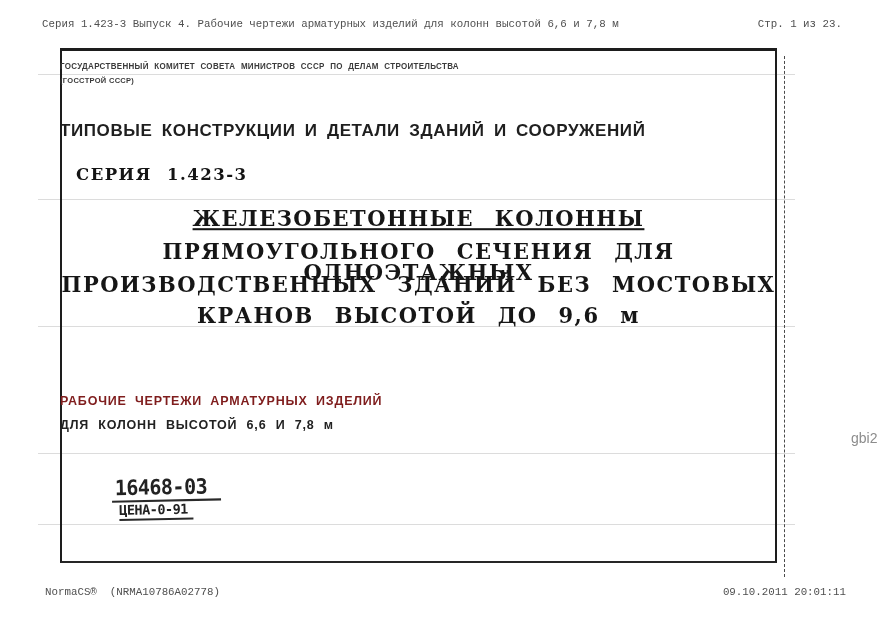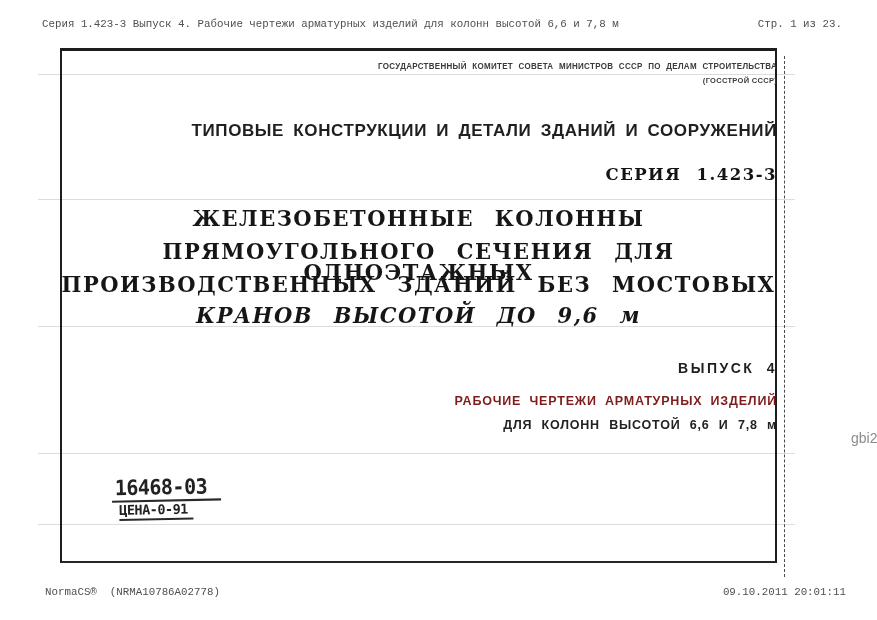--- a/index.html
+++ b/index.html
@@ -44,54 +44,54 @@
     border-top-width: 3px;
     border-bottom-color: #262626;
   }
   .edge-line {
     position: absolute; left: 784px; top: 56px; height: 521px; width: 0;
     border-left: 1px dashed #4a4a4a;
   }
   
   .ctr {
     position: absolute; left: 60px; width: 717px;
-    text-align: right; line-height: 1;
+    text-align: left; line-height: 1;
     color: #262626; white-space: pre-wrap;
   }
   .committee {
     top: 63px; font-size: 8px; font-weight: 700;
     letter-spacing: 0.3px; word-spacing: 3px; color: #3a3a3a;
     transform: scaleY(1.05);
   }
   .committee-abbr {
     top: 77px; font-size: 7.5px; font-weight: 700;
     letter-spacing: 0.3px; color: #3a3a3a;
   }
   .type-heading {
     top: 122px; font-size: 17px; font-weight: 700;
     letter-spacing: 0.6px; word-spacing: 4px; color: #1f1f1f;
   }
   .series {
     top: 167px;
     font-family: "DejaVu Serif", "Liberation Serif", serif;
     font-size: 16.5px; font-weight: 700;
-    letter-spacing: 1.5px; word-spacing: 8px; color: #141414;
+    letter-spacing: 1.5px; word-spacing: 8px; color: #141414; padding-left: 16px;
   }
   .title-line {
     position: absolute; left: 60px; width: 717px;
     text-align: center; line-height: 1;
     font-family: "DejaVu Serif", "Liberation Serif", serif;
     font-size: 21px; font-weight: 700;
     letter-spacing: 1.5px; word-spacing: 12px;
     color: #161616; transform: scaleY(1.02);
   }
-  .tl0 { top: 208px; }
+  .tl0 { top: 208px; text-decoration: underline; }
   .tl1 { top: 241px; }
   .tl2 { top: 274px; }
-  .tl3 { top: 305px; font-style: italic; }
+  .tl3 { top: 305px; }
   .issue {
     top: 361px; font-size: 14px; font-weight: 700;
     letter-spacing: 2.5px; word-spacing: 6px; color: #1f1f1f;
   }
   .subtitle1 {
     top: 395px; font-size: 12.5px; font-weight: 700;
     letter-spacing: 0.8px; word-spacing: 4px; color: #7f1d1d;
   }
   .subtitle2 {
     top: 419px; font-size: 12.5px; font-weight: 700;
@@ -146,21 +146,20 @@
   <div class="ctr type-heading">ТИПОВЫЕ КОНСТРУКЦИИ И ДЕТАЛИ ЗДАНИЙ И СООРУЖЕНИЙ</div>
   <div class="ctr series">СЕРИЯ 1.423-3</div>
 
   <div>
     <div class="title-line tl0">ЖЕЛЕЗОБЕТОННЫЕ КОЛОННЫ</div>
     <div class="title-line tl1">ПРЯМОУГОЛЬНОГО СЕЧЕНИЯ ДЛЯ ОДНОЭТАЖНЫХ</div>
     <div class="title-line tl2">ПРОИЗВОДСТВЕННЫХ ЗДАНИЙ БЕЗ МОСТОВЫХ</div>
     <div class="title-line tl3">КРАНОВ ВЫСОТОЙ ДО 9,6 м</div>
   </div>
 
-  <div class="ctr issue">ВЫПУСК 4</div>
   <div class="ctr subtitle1">РАБОЧИЕ ЧЕРТЕЖИ АРМАТУРНЫХ ИЗДЕЛИЙ</div>
   <div class="ctr subtitle2">ДЛЯ КОЛОНН ВЫСОТОЙ 6,6 И 7,8 м</div>
 
   <div class="stamp">
     <div class="stamp-number">16468-03</div>
     <br>
     <div class="stamp-price">ЦЕНА-0-91</div>
   </div>
 
   <div class="watermark">gbi22.ru</div>

